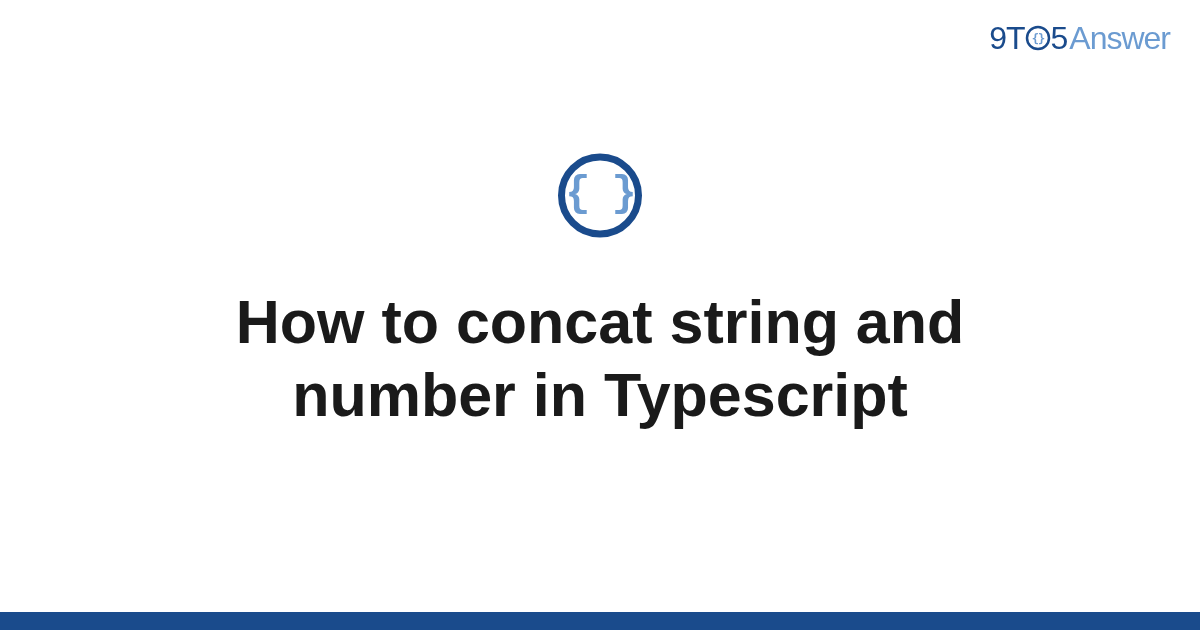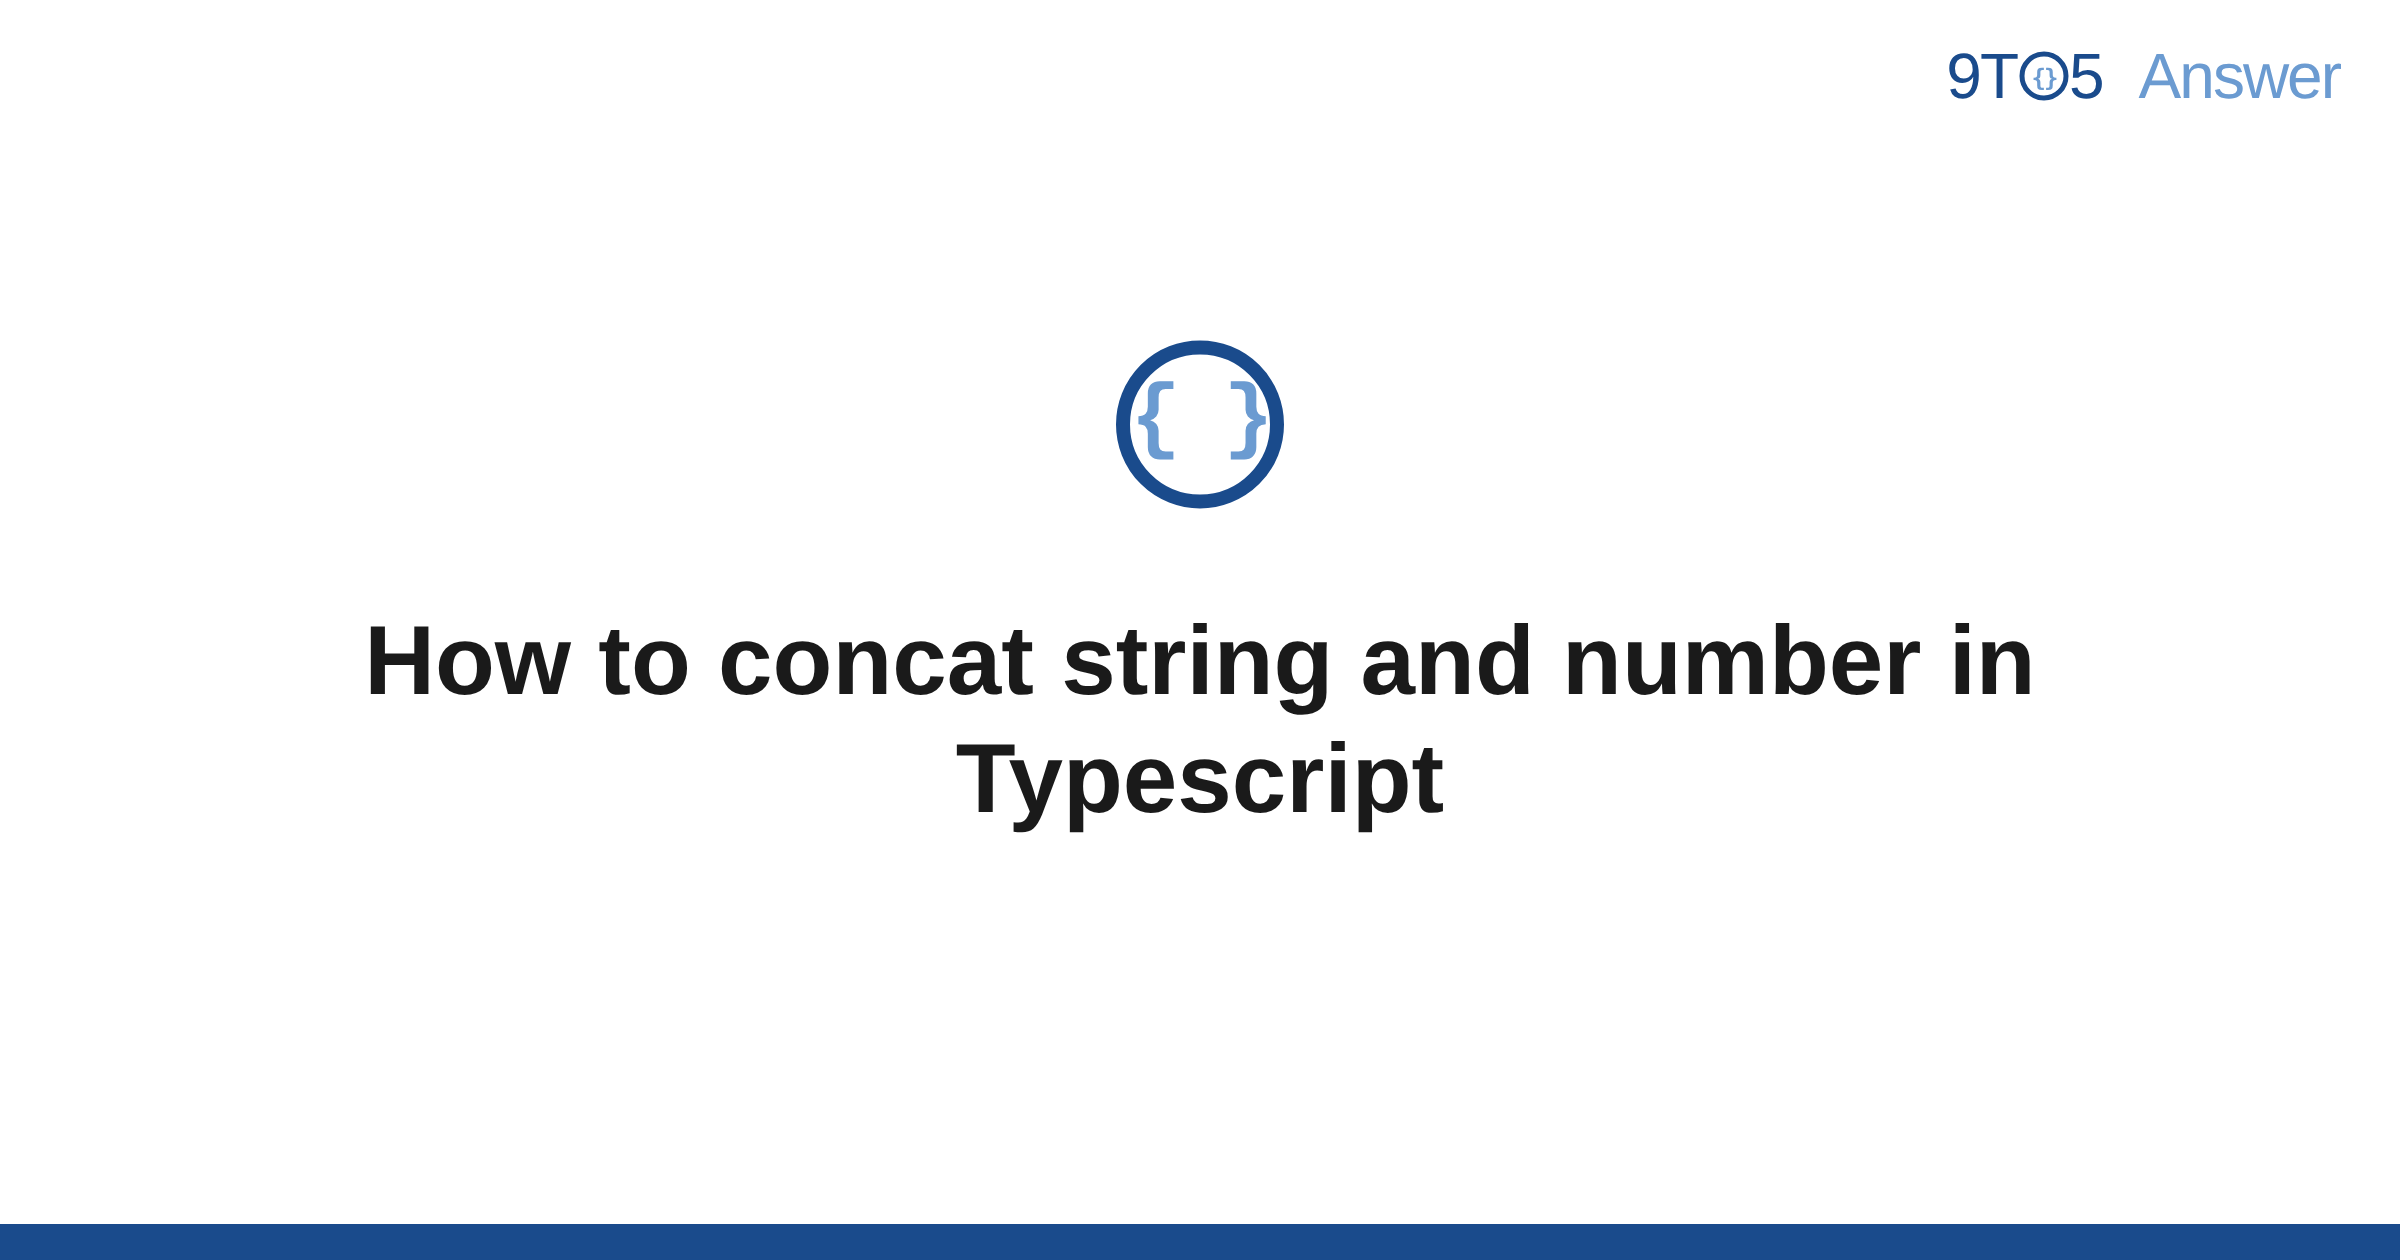--- a/index.html
+++ b/index.html
@@ -46,21 +46,21 @@
     }
     
     .logo-five {
       color: #1a4b8c;
       font-weight: 500;
     }
     
     .logo-answer {
       color: #6b9bd1;
       font-weight: 400;
-      margin-left: 18px;
+      margin-left: 2px;
     }
     
     .content {
       position: absolute;
       top: 50%;
       left: 50%;
       transform: translate(-50%, -58%);
       display: flex;
       flex-direction: column;
       align-items: center;
@@ -83,21 +83,21 @@
       font-weight: 700;
       color: #6b9bd1;
       font-family: "Courier New", monospace;
       letter-spacing: -2px;
       line-height: 1;
       position: relative;
       top: -2px;
     }
     
     .title {
-      font-size: 49px;
+      font-size: 61px;
       font-weight: 700;
       color: #1a1a1a;
       text-align: center;
       line-height: 1.2;
       max-width: 1000px;
       padding: 0 40px;
     }
     
     .footer-bar {
       position: absolute;

